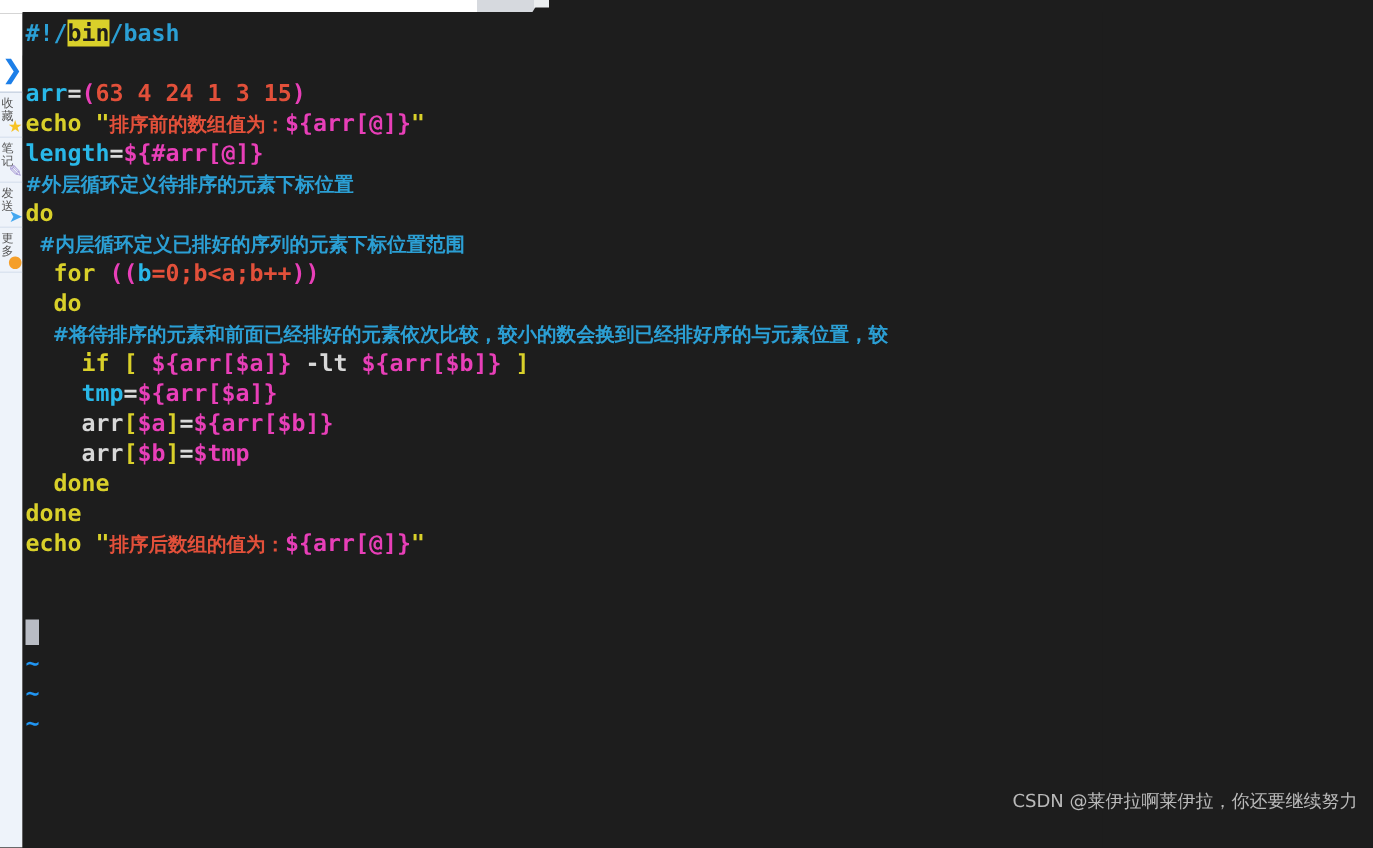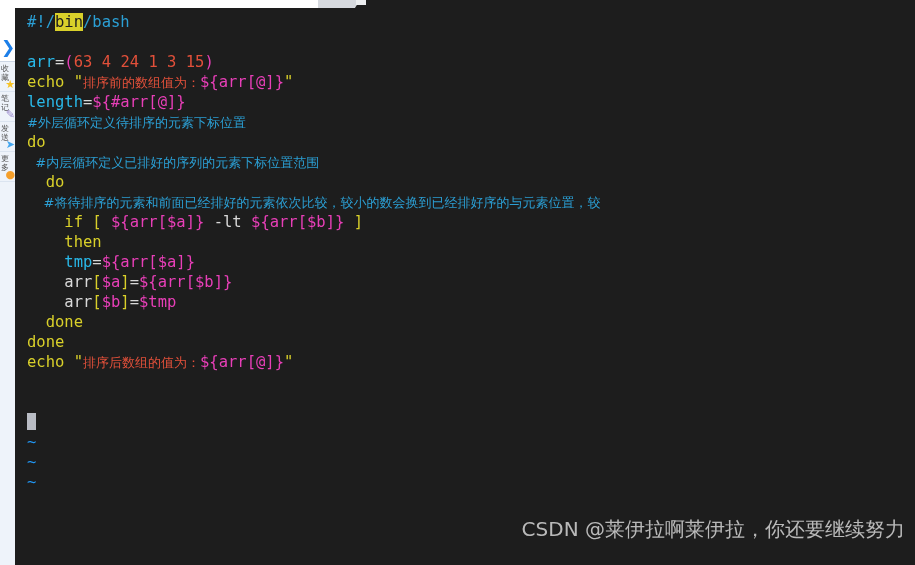--- a/index.html
+++ b/index.html
@@ -58,21 +58,22 @@
   }
   .ic-star   { color:#f7c325; }
   .ic-pencil { color:#9f8fd0; }
   .ic-plane  { color:#43a7f0; }
   .ic-dot    { color:#f59f2a; }
 
   
   .term {
     position:absolute; top:8px; left:15px; width:720px; height:557px;
     background:#1d1d1d;
-    padding:4px 0 0 12px;
+    padding:4px 0 0 2px;
+    font-weight:bold;
   }
   .line {
     height:20px; line-height:20px;
     font-size:15.5px; white-space:pre;
     letter-spacing:0px;
   }
 
   
   .c-comment { color:#2b9fd4; }       
   .c-kw      { color:#d9d02a; }       
@@ -91,21 +92,21 @@
   .tilde { color:#2196f3; font-size:15.5px; height:20px; line-height:20px; }
 
   .cursor {
     display:inline-block; width:9px; height:17px;
     background:#b9bcc4; vertical-align:-3px;
   }
 
   
   .watermark {
     position:absolute; right:10px; bottom:22px;
-    color:#cfcfcf; font-size:20px;
+    color:#cfcfcf; font-size:12px;
     font-family:"DejaVu Sans","Liberation Sans",sans-serif;
     opacity:.88; white-space:nowrap;
   }
 </style>
 </head>
 <body>
 
 <div id="screen">
 
   <div class="chrome-strip"></div>
@@ -138,24 +139,24 @@
   <div class="term">
     <div id="code">
         <div class="line"><span class="c-comment">#!/</span><span class="c-hl">bin</span><span class="c-comment">/bash</span></div>
         <div class="line">&nbsp;</div>
         <div class="line"><span class="c-var">arr</span><span class="c-plain">=</span><span class="c-paren">(</span><span class="c-num">63</span><span class="c-plain"> </span><span class="c-num">4</span><span class="c-plain"> </span><span class="c-num">24</span><span class="c-plain"> </span><span class="c-num">1</span><span class="c-plain"> </span><span class="c-num">3</span><span class="c-plain"> </span><span class="c-num">15</span><span class="c-paren">)</span></div>
         <div class="line"><span class="c-kw">echo</span><span class="c-plain"> </span><span class="c-quote">"</span><span class="c-str cn">排序前的数组值为：</span><span class="c-paren">${arr[@]}</span><span class="c-quote">"</span></div>
         <div class="line"><span class="c-var">length</span><span class="c-plain">=</span><span class="c-paren">${#arr[@]}</span></div>
         <div class="line"><span class="c-comment cn">#外层循环定义待排序的元素下标位置</span></div>
         <div class="line"><span class="c-kw">do</span></div>
         <div class="line"><span class="c-comment cn">  #内层循环定义已排好的序列的元素下标位置范围</span></div>
+        <div class="line"><span class="c-plain">  </span><span class="c-kw">for</span><span class="c-plain"> </span><span class="c-paren">((</span><span class="c-var">b</span><span class="c-expr">=0;b&lt;a;b++</span><span class="c-paren">))</span></div>
         <div class="line"><span class="c-plain">  </span><span class="c-kw">do</span></div>
         <div class="line"><span class="c-comment cn">    #将待排序的元素和前面已经排好的元素依次比较，较小的数会换到已经排好序的与元素位置，较</span></div>
         <div class="line"><span class="c-plain">    </span><span class="c-kw">if</span><span class="c-plain"> </span><span class="c-brkt">[</span><span class="c-plain"> </span><span class="c-paren">${arr[$a]}</span><span class="c-plain"> </span><span class="c-plain">-lt</span><span class="c-plain"> </span><span class="c-paren">${arr[$b]}</span><span class="c-plain"> </span><span class="c-brkt">]</span></div>
-        <div class="line"><span class="c-plain">    </span><span class="c-kw">then</span></div>
         <div class="line"><span class="c-plain">    </span><span class="c-var">tmp</span><span class="c-plain">=</span><span class="c-paren">${arr[$a]}</span></div>
         <div class="line"><span class="c-plain">    </span><span class="c-plain">arr</span><span class="c-brkt">[</span><span class="c-paren">$a</span><span class="c-brkt">]</span><span class="c-plain">=</span><span class="c-paren">${arr[$b]}</span></div>
         <div class="line"><span class="c-plain">    </span><span class="c-plain">arr</span><span class="c-brkt">[</span><span class="c-paren">$b</span><span class="c-brkt">]</span><span class="c-plain">=</span><span class="c-paren">$tmp</span></div>
         <div class="line"><span class="c-plain">  </span><span class="c-kw">done</span></div>
         <div class="line"><span class="c-kw">done</span></div>
         <div class="line"><span class="c-kw">echo</span><span class="c-plain"> </span><span class="c-quote">"</span><span class="c-str cn">排序后数组的值为：</span><span class="c-paren">${arr[@]}</span><span class="c-quote">"</span></div>
         <div class="line">&nbsp;</div>
         <div class="line">&nbsp;</div>
       </div>
     <div id="tildes">

